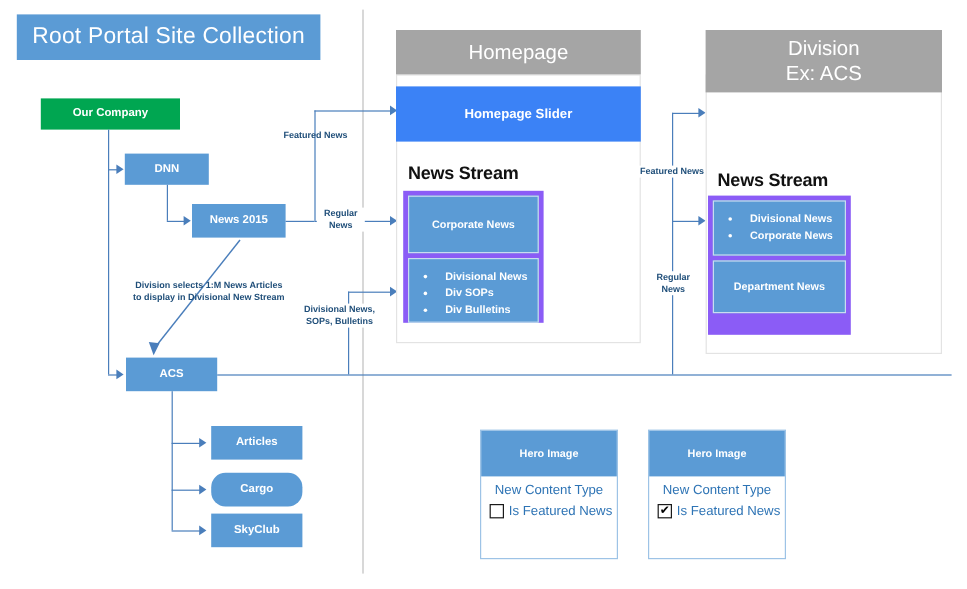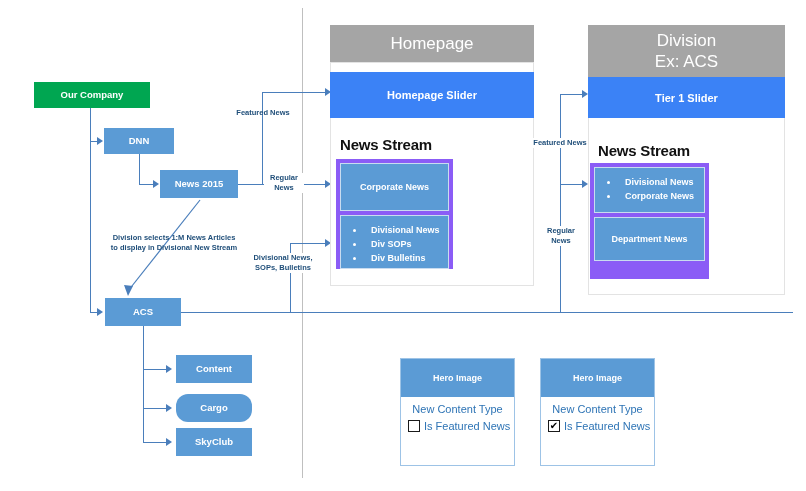--- a/index.html
+++ b/index.html
@@ -197,32 +197,33 @@
     font-size:10px;
     color:#000;
     line-height:1;
   }
 </style>
 </head>
 <body>
 
 <div id="canvas">
 
+  <div class="box blue title-banner" style="left:14px;top:12px;width:253px;height:38px;">Root Portal Site Collection</div>
 
   <div class="divider" style="left:302px;top:8px;height:470px;"></div>
 
   <div class="box green node" style="left:34px;top:82px;width:116px;height:26px;">Our Company</div>
 
   <div class="box blue node" style="left:104px;top:128px;width:70px;height:26px;">DNN</div>
 
   <div class="box blue node" style="left:160px;top:170px;width:78px;height:28px;">News 2015</div>
 
   <div class="box blue node" style="left:105px;top:298px;width:76px;height:28px;">ACS</div>
 
-  <div class="box blue node" style="left:176px;top:355px;width:76px;height:28px;">Content</div>
+  <div class="box blue node" style="left:176px;top:355px;width:76px;height:28px;">Articles</div>
 
   <div class="box blue node" style="left:176px;top:394px;width:76px;height:28px;border-radius:12px;">Cargo</div>
 
   <div class="box blue node" style="left:176px;top:428px;width:76px;height:28px;">SkyClub</div>
 
   <div class="ln v" style="left:90px;top:108px;height:204px;"></div>
 
   <div class="ln h" style="left:90px;top:141px;width:8px;"></div>
   <div class="arrow right" style="left:97px;top:137px;"></div>
 
@@ -292,21 +293,20 @@
   <div class="ln h" style="left:560px;top:184px;width:24px;"></div>
   <div class="arrow right" style="left:582px;top:180px;"></div>
   <div class="lbl" style="left:540px;top:226px;width:42px;background:#fff;">Regular
 News</div>
 
   <div class="panel" style="left:588px;top:62px;width:197px;height:233px;"></div>
   <div class="box gray panel-header" style="left:588px;top:25px;width:197px;height:52px;">
     <span>Division</span>
     <span>Ex: ACS</span>
   </div>
-  <div class="slider" style="left:588px;top:77px;width:197px;height:41px;">Tier 1 Slider</div>
   <div class="stream-title" style="left:598px;top:142px;">News Stream</div>
 
   <div class="stream-wrap" style="left:590px;top:163px;width:119px;height:116px;">
     <div class="stream-cell list" style="height:46px;">
       <ul>
         <li>Divisional News</li>
         <li>Corporate News</li>
       </ul>
     </div>
     <div class="stream-cell" style="height:44px;">Department News</div>

